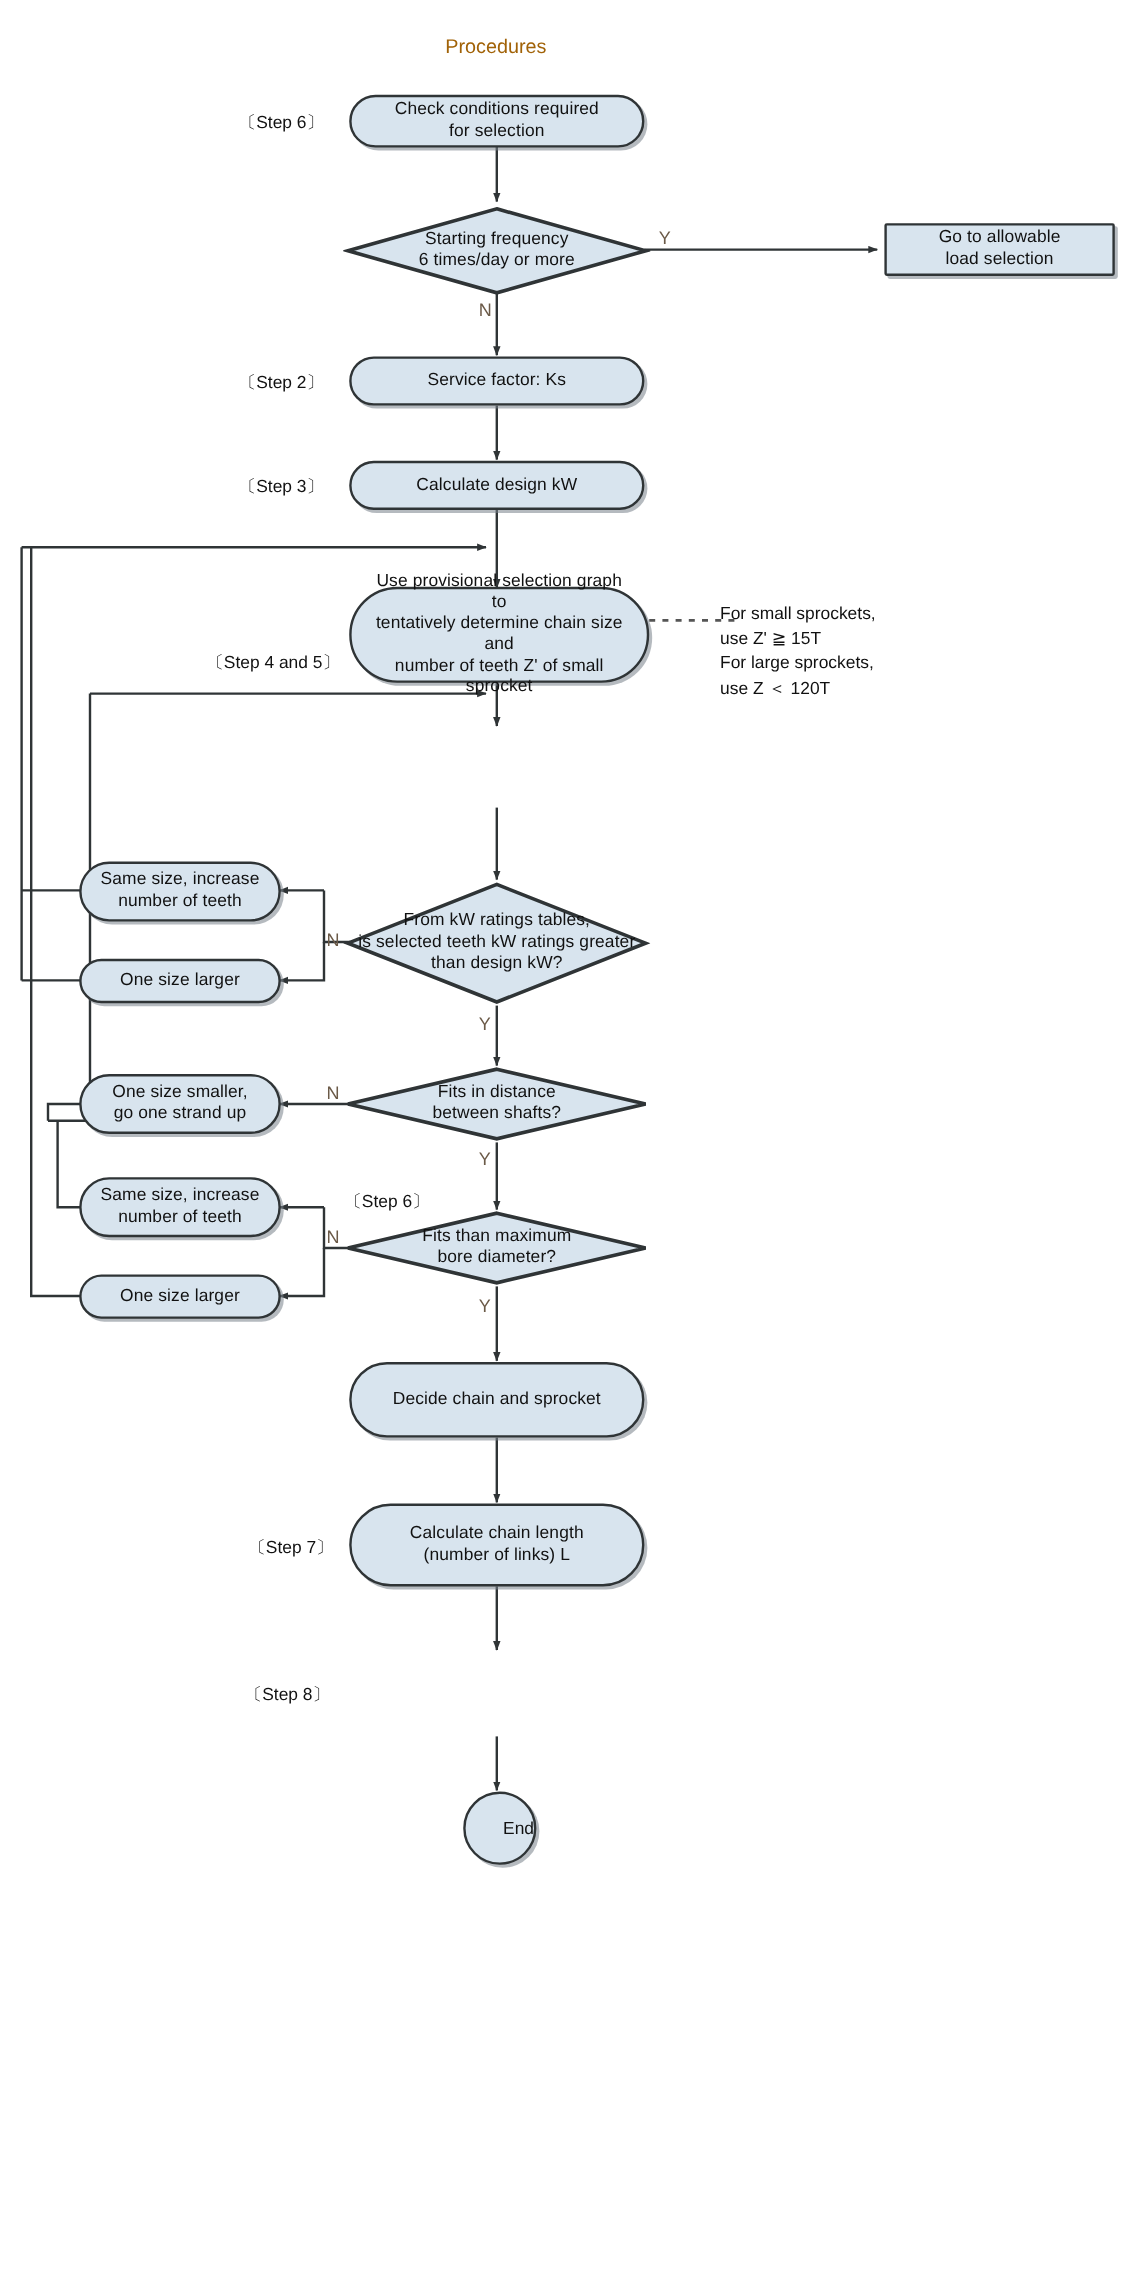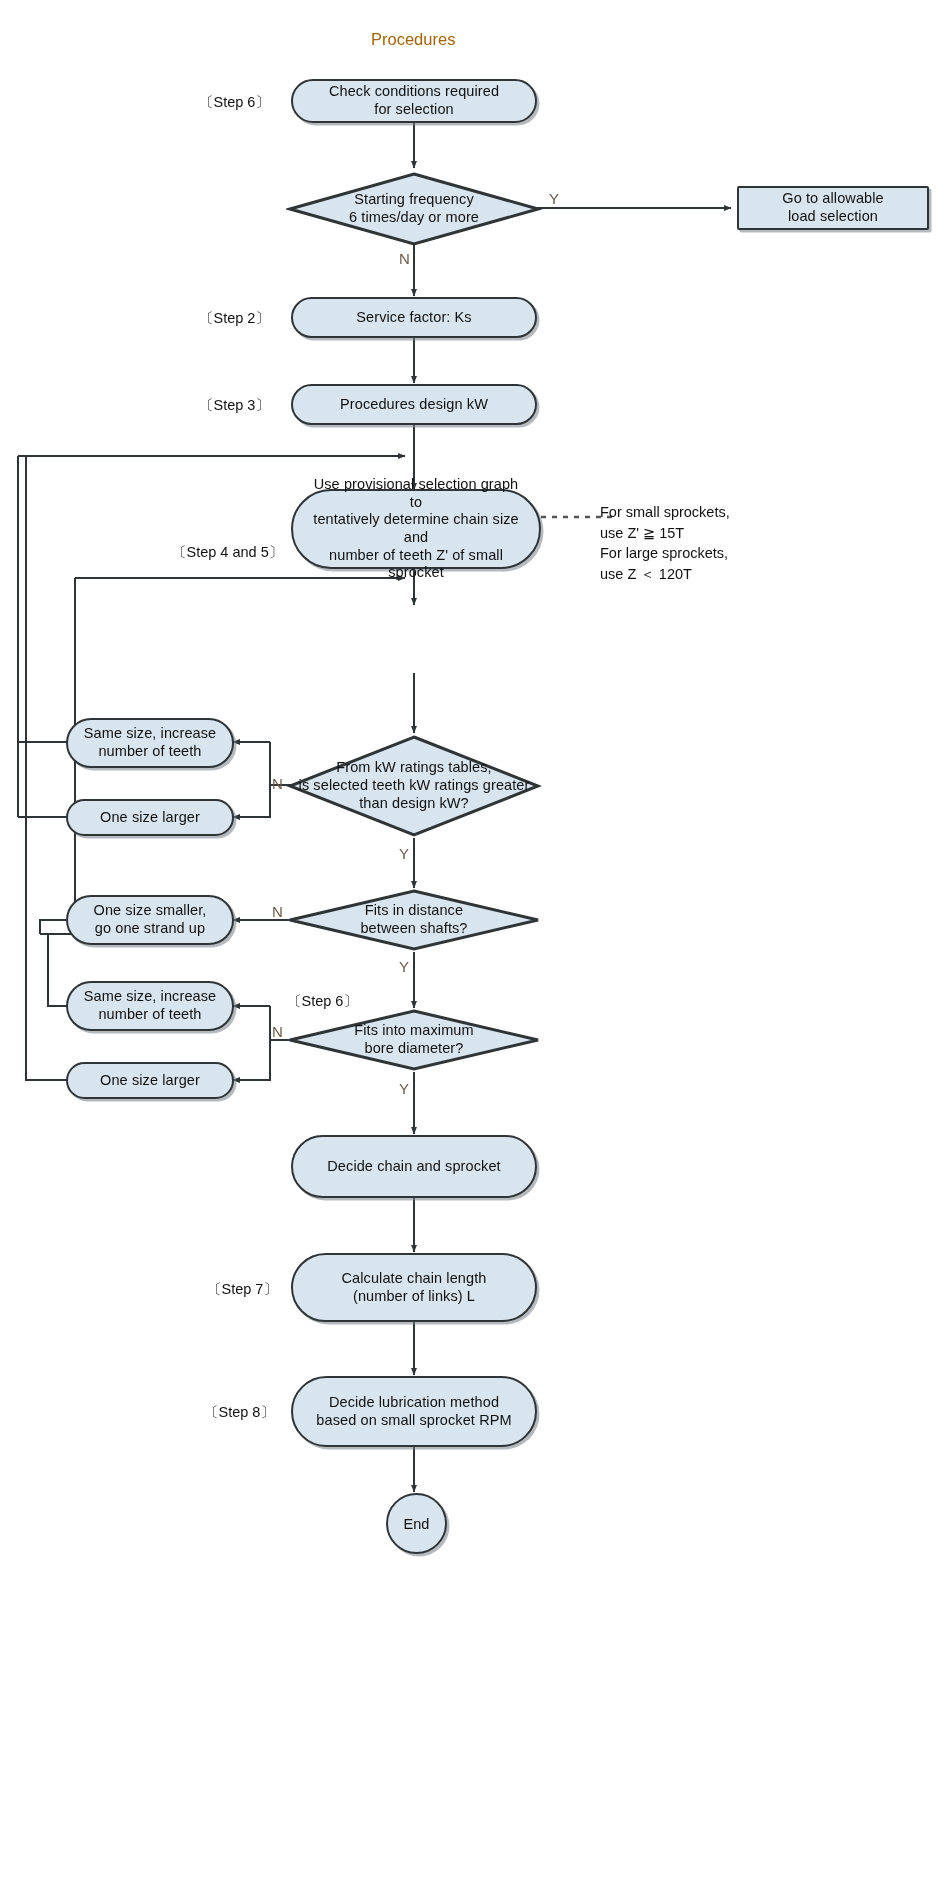--- a/index.html
+++ b/index.html
@@ -45,21 +45,21 @@
   .diamond .dtxt{
     position:relative;z-index:2;
     font-size:14.5px;line-height:1.22;white-space:pre-line;color:#111;
     letter-spacing:.1px;
   }
 
   
   .terminator{
     position:absolute;border-radius:50%;
     background:#d8e4ee;border:2px solid #2f3436;
-    display:flex;align-items:center;justify-content:center;
+    display:flex;align-items:center;justify-content:flex-end;
     font-size:14.5px;color:#111;
     box-shadow:2.5px 2.5px 0 0 rgba(120,130,138,.55);
   }
 
   
   .step-label{
     position:absolute;font-size:14.5px;color:#111;white-space:nowrap;
   }
   .yn{
     position:absolute;font-size:15px;color:#6b5a48;white-space:nowrap;
@@ -166,21 +166,21 @@
   <div class="node rect" style="left:737px;top:186px;width:192px;height:44px;">
     <span class="txt">Go to allowable
 load selection</span>
   </div>
 
   <div class="node stadium" style="left:291px;top:297px;width:246px;height:41px;">
     <span class="txt">Service factor: Ks</span>
   </div>
 
   <div class="node stadium" style="left:291px;top:384px;width:246px;height:41px;">
-    <span class="txt">Procedures design kW</span>
+    <span class="txt">Calculate design kW</span>
   </div>
 
   <div class="node stadium" style="left:291px;top:489px;width:250px;height:80px;">
     <span class="txt">Use provisional selection graph to
 tentatively determine chain size and
 number of teeth Z' of small sprocket</span>
   </div>
 
   <div class="note" style="left:600px;top:502px;width:300px;">For small sprockets,
 use Z' ≧ 15T
@@ -225,37 +225,33 @@
   </div>
 
   <div class="node stadium" style="left:66px;top:1062px;width:168px;height:37px;">
     <span class="txt">One size larger</span>
   </div>
 
   <div class="diamond" style="left:286px;top:1008px;width:256px;height:64px;">
     <svg class="dshape" viewBox="0 0 256 64" preserveAspectRatio="none">
       <polygon points="128,3 252,32 128,61 4,32" fill="#d8e4ee" stroke="#2f3436" stroke-width="3"></polygon>
     </svg>
-    <span class="dtxt">Fits into maximum
+    <span class="dtxt">Fits than maximum
 bore diameter?</span>
   </div>
 
   <div class="node stadium" style="left:291px;top:1135px;width:246px;height:63px;">
     <span class="txt">Decide chain and sprocket</span>
   </div>
 
   <div class="node stadium" style="left:291px;top:1253px;width:246px;height:69px;">
     <span class="txt">Calculate chain length
 (number of links) L</span>
   </div>
 
-  <div class="node stadium" style="left:291px;top:1376px;width:246px;height:71px;">
-    <span class="txt">Decide lubrication method
-based on small sprocket RPM</span>
-  </div>
 
   <div class="terminator" style="left:386px;top:1493px;width:57px;height:57px;">
     <span>End</span>
   </div>
 
   <div class="yn" style="left:549px;top:190px;">Y</div>
   <div class="yn" style="left:399px;top:250px;">N</div>
 
   <div class="yn" style="left:272px;top:775px;">N</div>
   <div class="yn" style="left:399px;top:845px;">Y</div>

